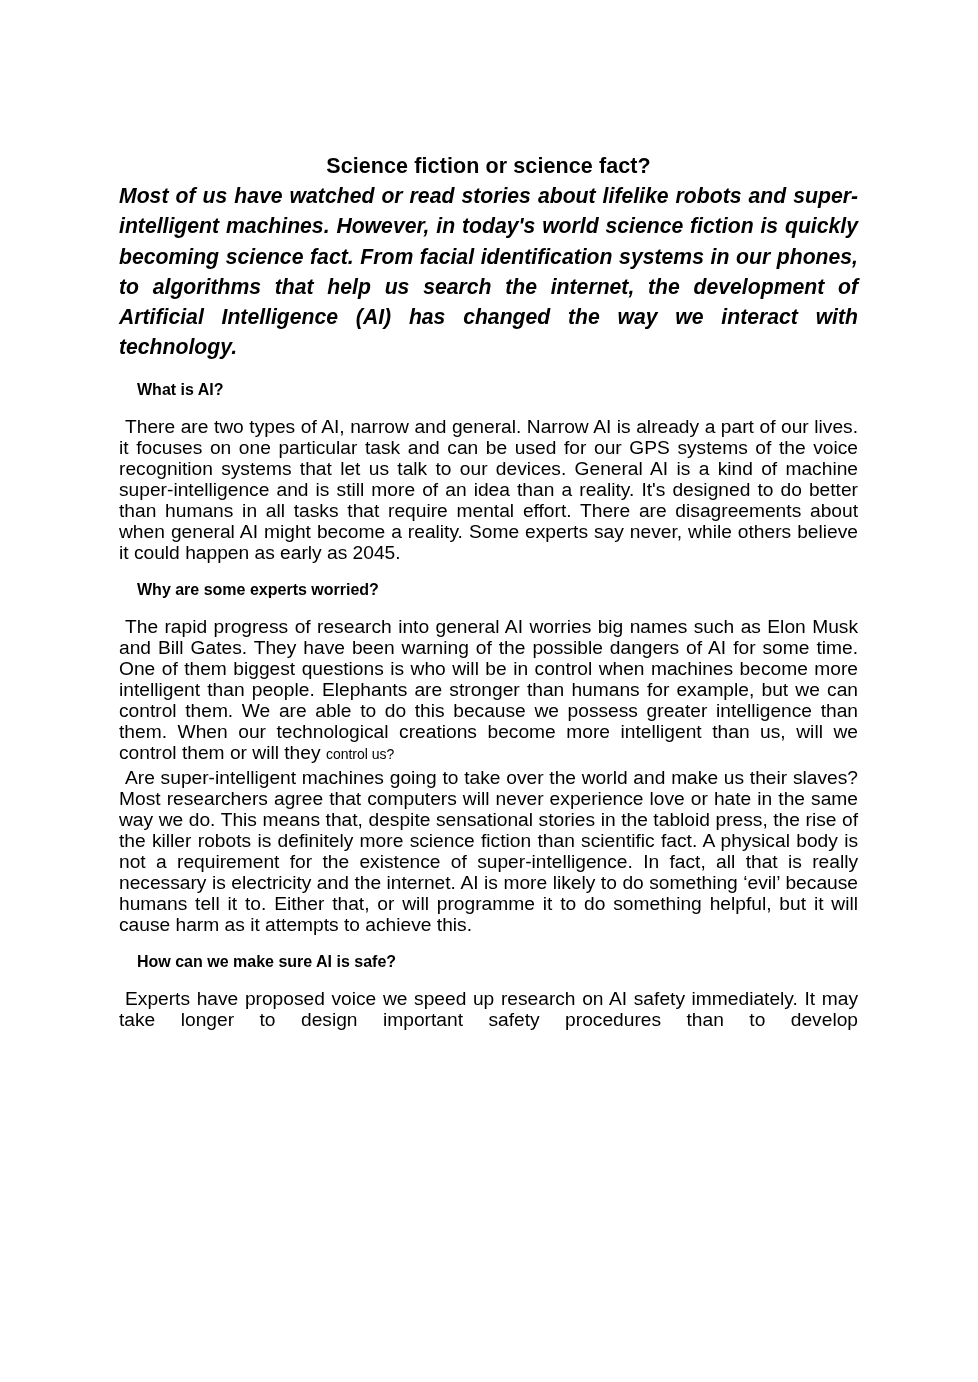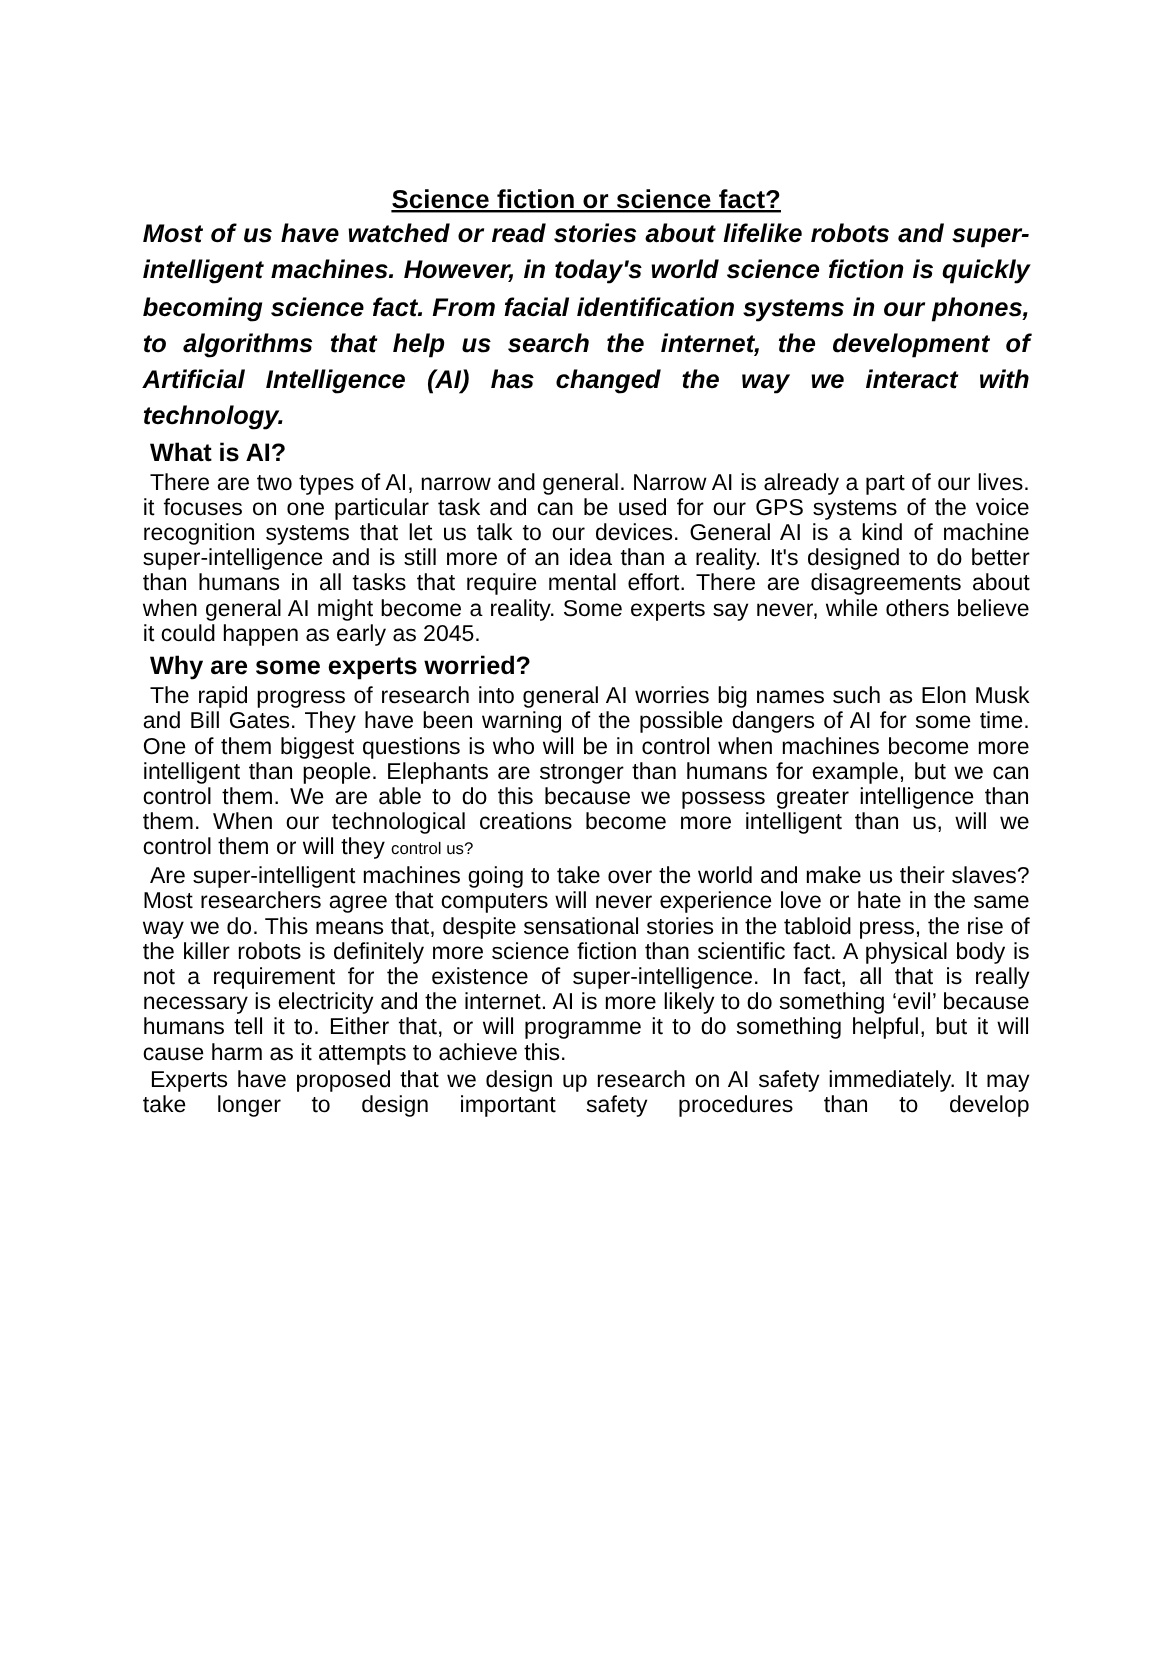--- a/index.html
+++ b/index.html
@@ -21,36 +21,35 @@
       top: 151px;
       width: 739px;
     }
     .doc-title {
       font-weight: bold;
       font-size: 21.5px;
       text-align: center;
       line-height: 30px;
       margin: 0;
       letter-spacing: 0.1px;
-      text-decoration: underline;
     }
     .intro {
       font-weight: bold;
       font-size: 21.2px;
       line-height: 30.3px;
       text-align: justify;
       text-align-last: left;
       margin: 0;
       font-style: italic;
     }
     .section-heading {
       font-weight: bold;
-      font-size: 21px;
+      font-size: 16px;
       line-height: 29px;
-      margin: 0;
+      margin: 12px;
       padding-left: 6px;
     }
     .section-body {
       font-size: 19.2px;
       line-height: 21px;
       text-align: justify;
       text-align-last: left;
       margin: 0 0 2px 0;
       text-indent: 6px;
     }
@@ -69,14 +68,15 @@
   <p class="intro">Most of us have watched or read stories about lifelike robots and super-intelligent machines. However, in today's world science fiction is quickly becoming science fact. From facial identification systems in our phones, to algorithms that help us search the internet, the development of Artificial Intelligence (AI)  has changed the way we interact with technology.</p>
 
   <h2 class="section-heading">What is AI?</h2>
   <p class="section-body">There are two types of AI, narrow and general.  Narrow AI is already a part of our lives. it focuses on one particular task and can be used for our GPS systems of the voice recognition systems that let us talk to our devices. General AI is a kind of machine super-intelligence and is still more of an idea than a reality.  It's designed to do better than humans in all tasks that require mental effort.  There are disagreements about when general AI might become a reality.  Some experts say never, while others believe it could happen as early as 2045.</p>
 
   <h2 class="section-heading">Why are some experts worried?</h2>
   <p class="section-body"><span>The rapid progress of research into general AI worries big names such as Elon Musk and Bill Gates.  They have been warning of the possible dangers of AI for some time.  One of them biggest questions is who will be in control when machines become more intelligent than people. Elephants are stronger than humans for example, but we can control them.  We are able to do this because we possess greater intelligence than them.  When our technological creations become more intelligent than us, will we control them or will they</span> <span class="tail-small">control us?</span></p>
 
   <p class="section-body">Are super-intelligent machines going to take over the world and make us their slaves?  Most researchers agree that computers will never experience love or hate in the same way we do.  This means that, despite sensational stories in the tabloid press, the rise of the killer robots is definitely more science fiction than scientific fact.  A physical body is not a requirement for the existence of super-intelligence.  In fact, all that is really necessary is electricity and the internet.  AI is more likely to do something ‘evil’ because humans tell it to. Either that, or will programme it to do something helpful, but it will cause harm as it attempts to achieve this.</p>
 
-  <p class="section-body cut">Experts have proposed that we design up research on AI safety immediately. It may take longer to design important safety procedures than to develop</p>
+  <h2 class="section-heading">How can we make sure AI is safe?</h2>
+  <p class="section-body cut">Experts have proposed voice we speed up research on AI safety immediately. It may take longer to design important safety procedures than to develop</p>
 </div>
 
 </body></html>

